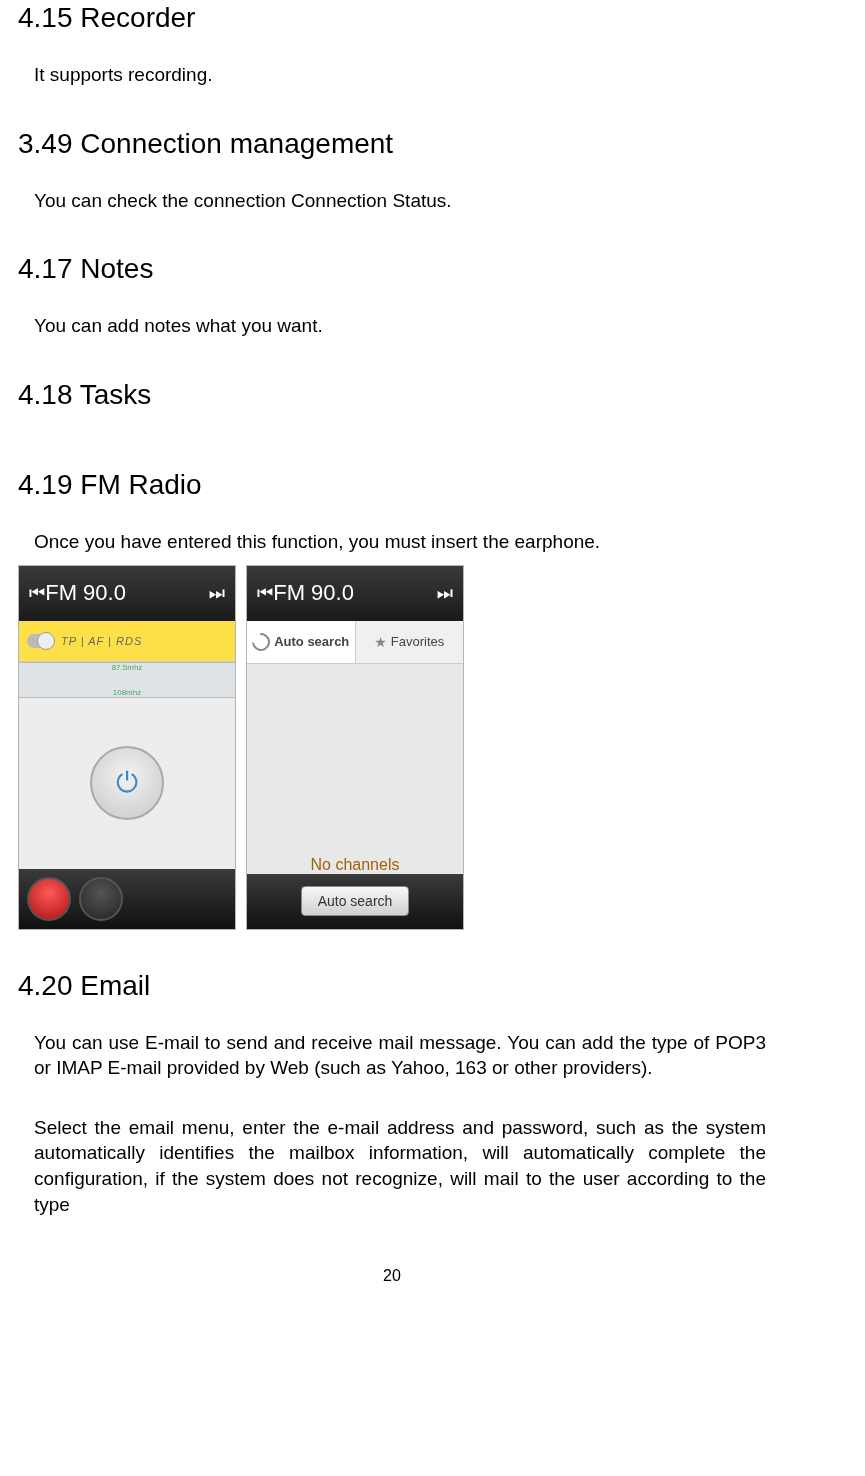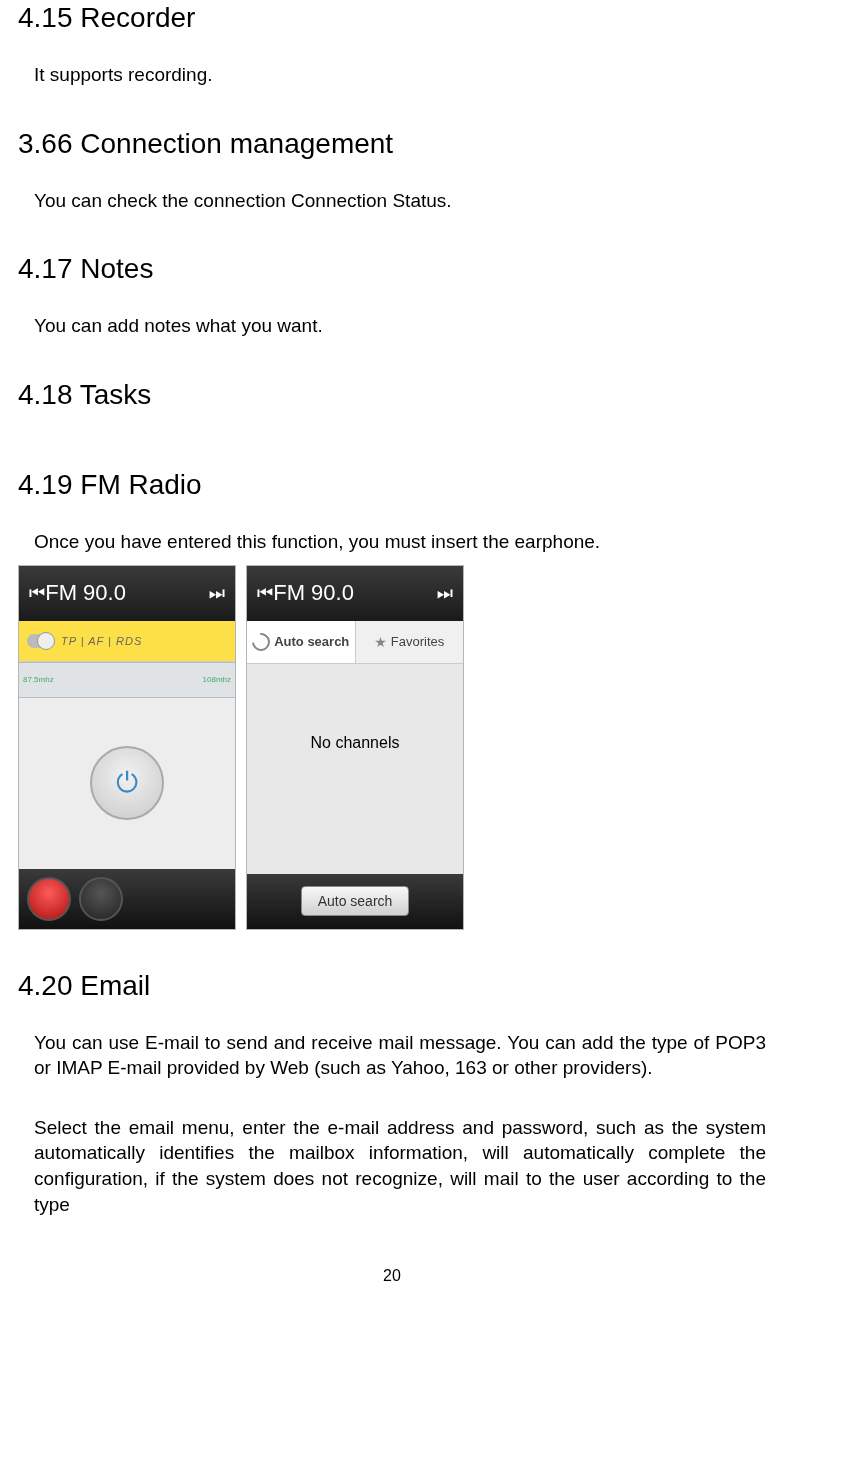--- a/index.html
+++ b/index.html
@@ -115,20 +115,21 @@
     background: #dfe3e6;
     border-top: 1px solid #bbb;
     border-bottom: 1px solid #bbb;
     position: relative;
     display: flex;
     align-items: center;
     justify-content: space-between;
     padding: 0 4px;
     font-size: 8px;
     color: #4a6;
+    flex-direction: column;
   }
   .fm-mid {
     flex: 1;
     background: #ededed;
     display: flex;
     align-items: center;
     justify-content: center;
   }
   .power-btn {
     width: 70px;
@@ -184,24 +185,24 @@
   }
   .fm-tab.active {
     background: #fff;
     font-weight: bold;
   }
   .fm-tab:last-child { border-right: none; }
   .fm-nochan {
     flex: 1;
     background: #e8e8e8;
     display: flex;
-    align-items: flex-start;
+    align-items: flex-end;
     justify-content: center;
     padding-top: 70px;
-    color: #000000;
+    color: #a16207;
     font-size: 16px;
   }
   .fm-search-row {
     height: 55px;
     background: linear-gradient(#3a3a3a, #111);
     display: flex;
     align-items: center;
     justify-content: center;
   }
   .search-btn {
@@ -232,21 +233,21 @@
   }
 </style>
 </head>
 <body>
 
 <div class="page">
 
   <h2>4.15 Recorder</h2>
   <p>It supports recording.</p>
 
-  <h2 class="subsequent">3.66 Connection management</h2>
+  <h2 class="subsequent">3.49 Connection management</h2>
   <p>You can check the connection Connection Status.</p>
 
   <h2 class="subsequent">4.17 Notes</h2>
   <p>You can add notes what you want.</p>
 
   <h2 class="subsequent">4.18 Tasks</h2>
 
   <h2 class="subsequent">4.19 FM Radio</h2>
   <p>Once you have entered this function, you must insert the earphone.</p>
 

